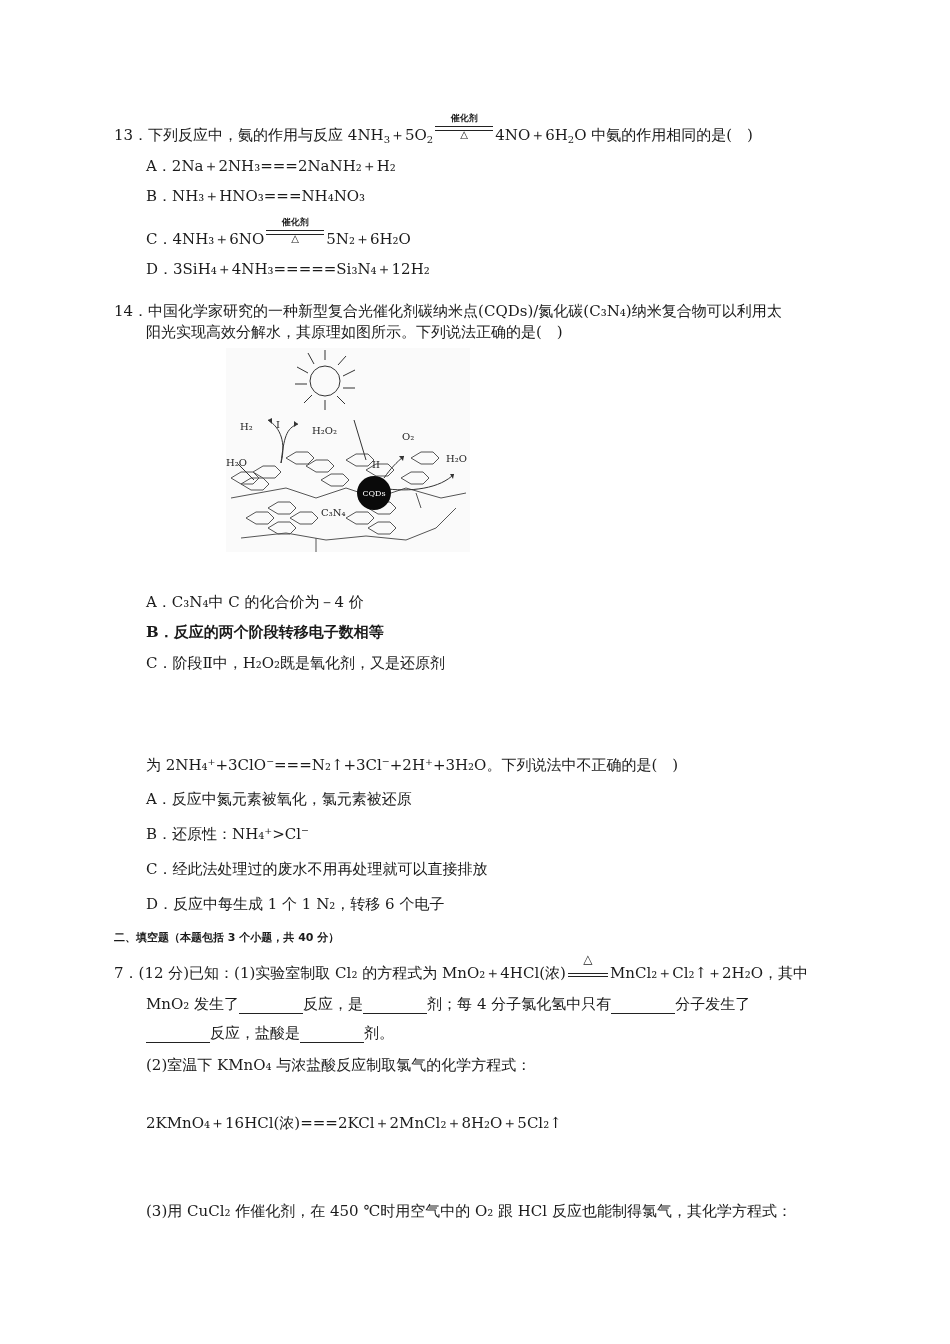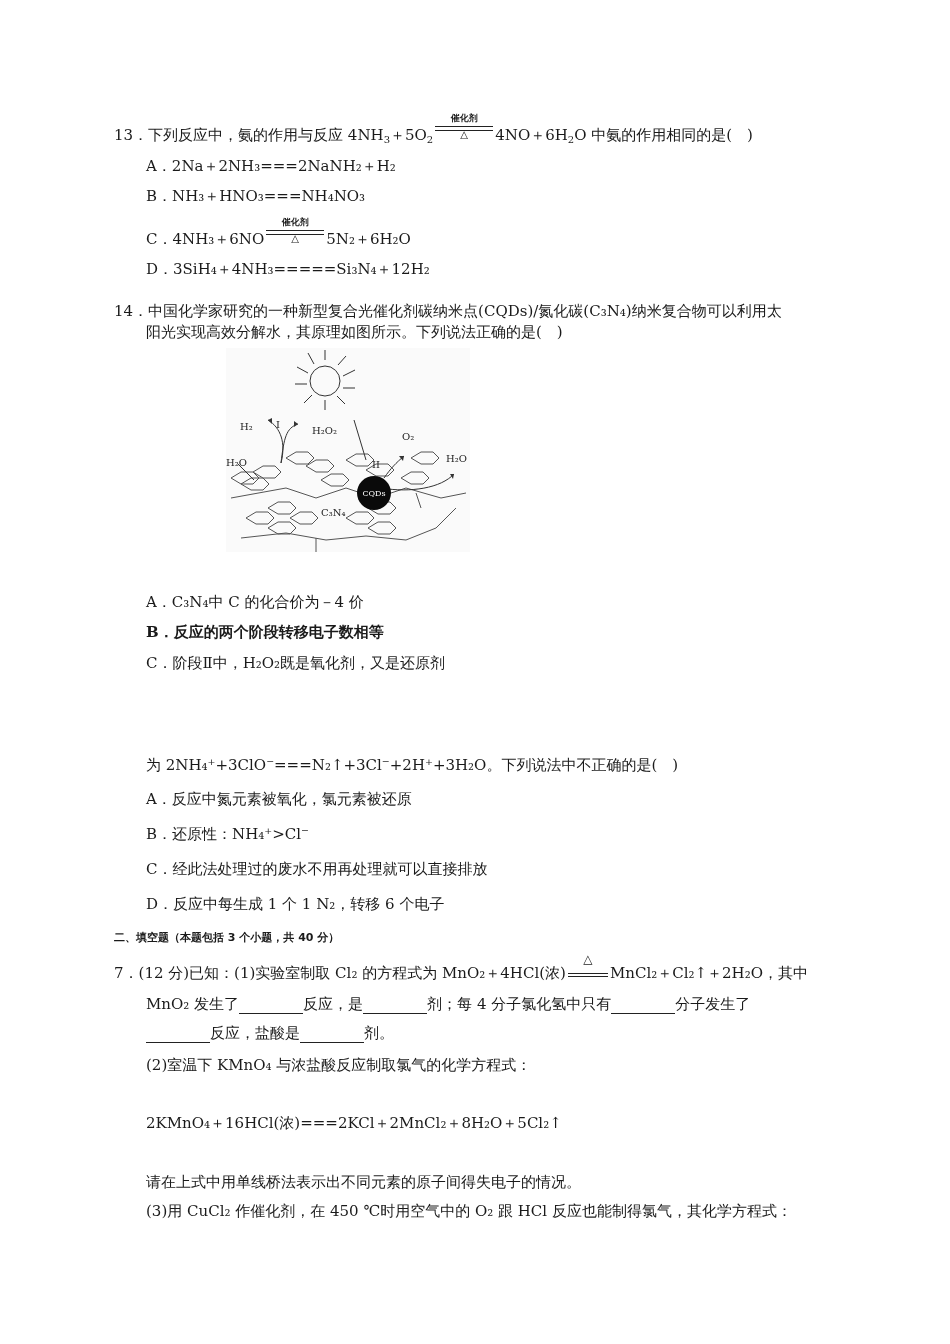--- a/index.html
+++ b/index.html
@@ -159,16 +159,15 @@
     <span>7．</span><span>(12 分)已知：(1)实验室制取 Cl₂ 的方程式为 MnO₂＋4HCl(浓)</span><span class="eq-heat"><span class="top">△</span><span class="bars"></span></span><span>MnCl₂＋Cl₂↑＋2H₂O，其中</span>
   </div>
   <div class="line" style="left:146px; top:994px;">
     <span>MnO₂ 发生了</span><span class="blank"></span><span>反应，是</span><span class="blank"></span><span>剂；每 4 分子氯化氢中只有</span><span class="blank"></span><span>分子发生了</span>
   </div>
   <div class="line" style="left:146px; top:1023px;">
     <span class="blank"></span><span>反应，盐酸是</span><span class="blank"></span><span>剂。</span>
   </div>
   <div class="line" style="left:146px; top:1055px;">(2)室温下 KMnO₄ 与浓盐酸反应制取氯气的化学方程式：</div>
   <div class="line" style="left:146px; top:1113px;">2KMnO₄＋16HCl(浓)===2KCl＋2MnCl₂＋8H₂O＋5Cl₂↑</div>
-  <div class="line" style="left:146px; top:1172px;">请在上式中用单线桥法表示出不同元素的原子间得失电子的情况。</div>
   <div class="line" style="left:146px; top:1201px;">(3)用 CuCl₂ 作催化剂，在 450 ℃时用空气中的 O₂ 跟 HCl 反应也能制得氯气，其化学方程式：</div>
 
 </div>
 
 </body></html>

